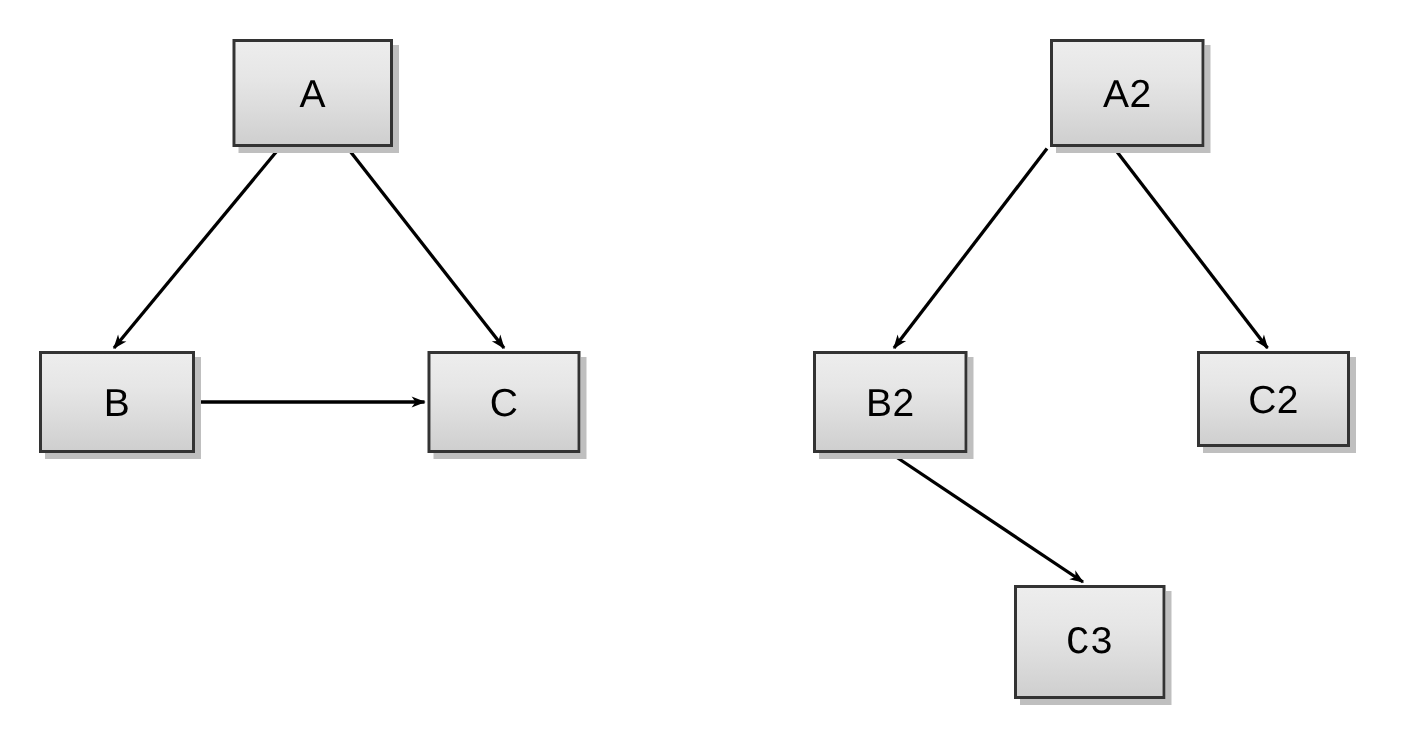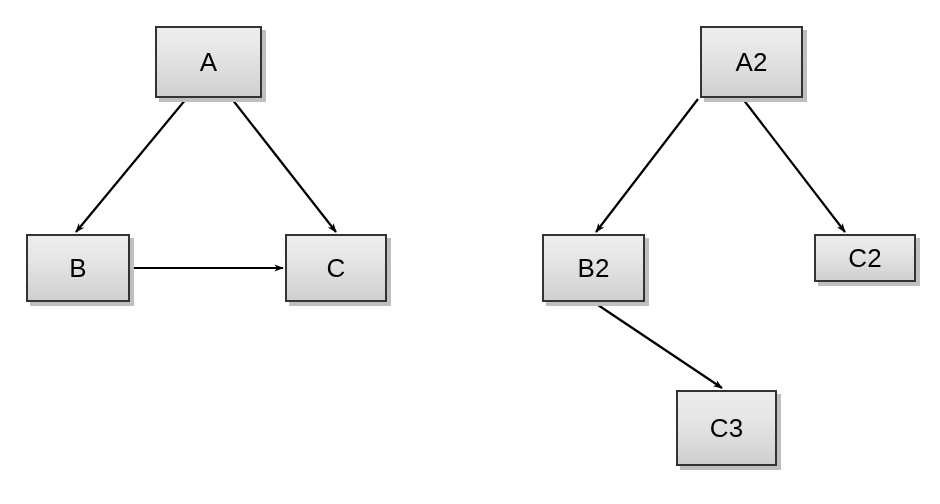--- a/index.html
+++ b/index.html
@@ -74,21 +74,21 @@
       </div>
       <div class="node" style="left: 285px; top: 234px; width: 102px; height: 68px;">
         <span class="node-label">C</span>
       </div>
       <div class="node" style="left: 700px; top: 26px; width: 103px; height: 72px;">
         <span class="node-label">A2</span>
       </div>
       <div class="node" style="left: 542px; top: 234px; width: 103px; height: 68px;">
         <span class="node-label">B2</span>
       </div>
-      <div class="node" style="left: 798px; top: 234px; width: 102px; height: 48px; margin-left: 16px;">
+      <div class="node" style="left: 798px; top: 234px; width: 102px; height: 64px;">
         <span class="node-label">C2</span>
       </div>
-      <div class="node" style="left: 676px; top: 390px; width: 101px; height: 76px;">
+      <div class="node" style="left: 676px; top: 390px; width: 101px; height: 76px; font-family: Liberation Mono, monospace;">
         <span class="node-label">C3</span>
       </div>
     </div>
 
 </div>
 
 </body></html>

